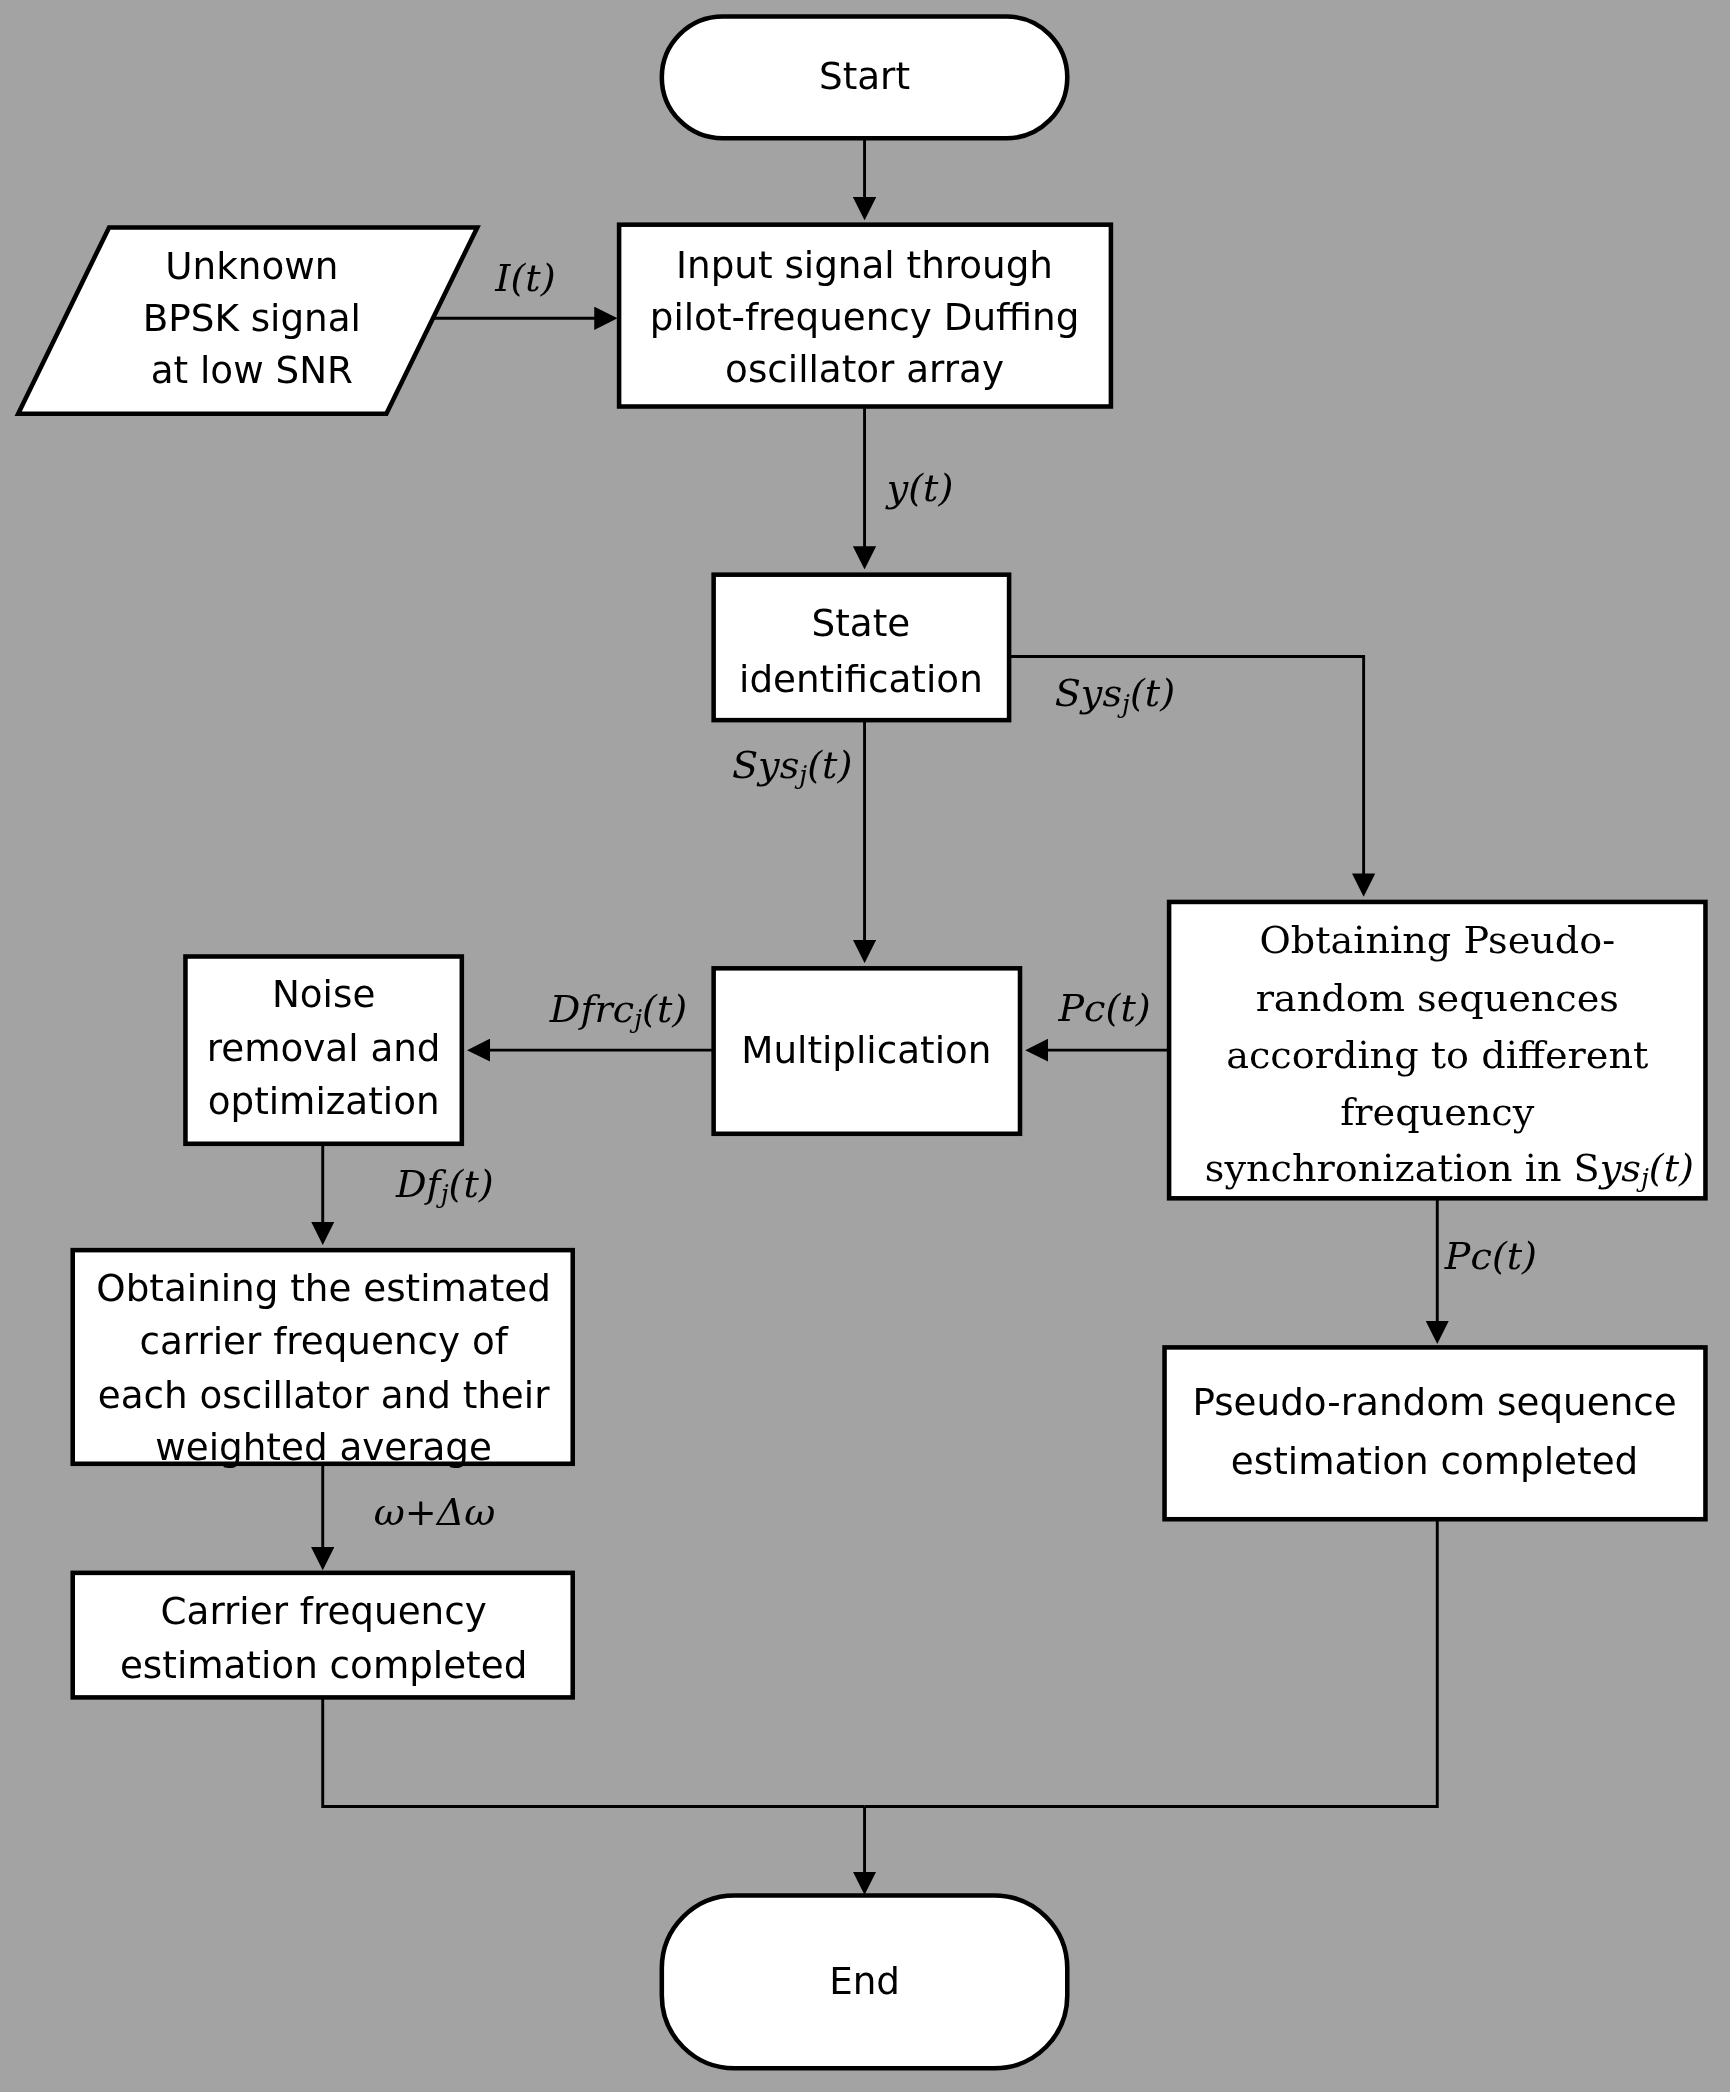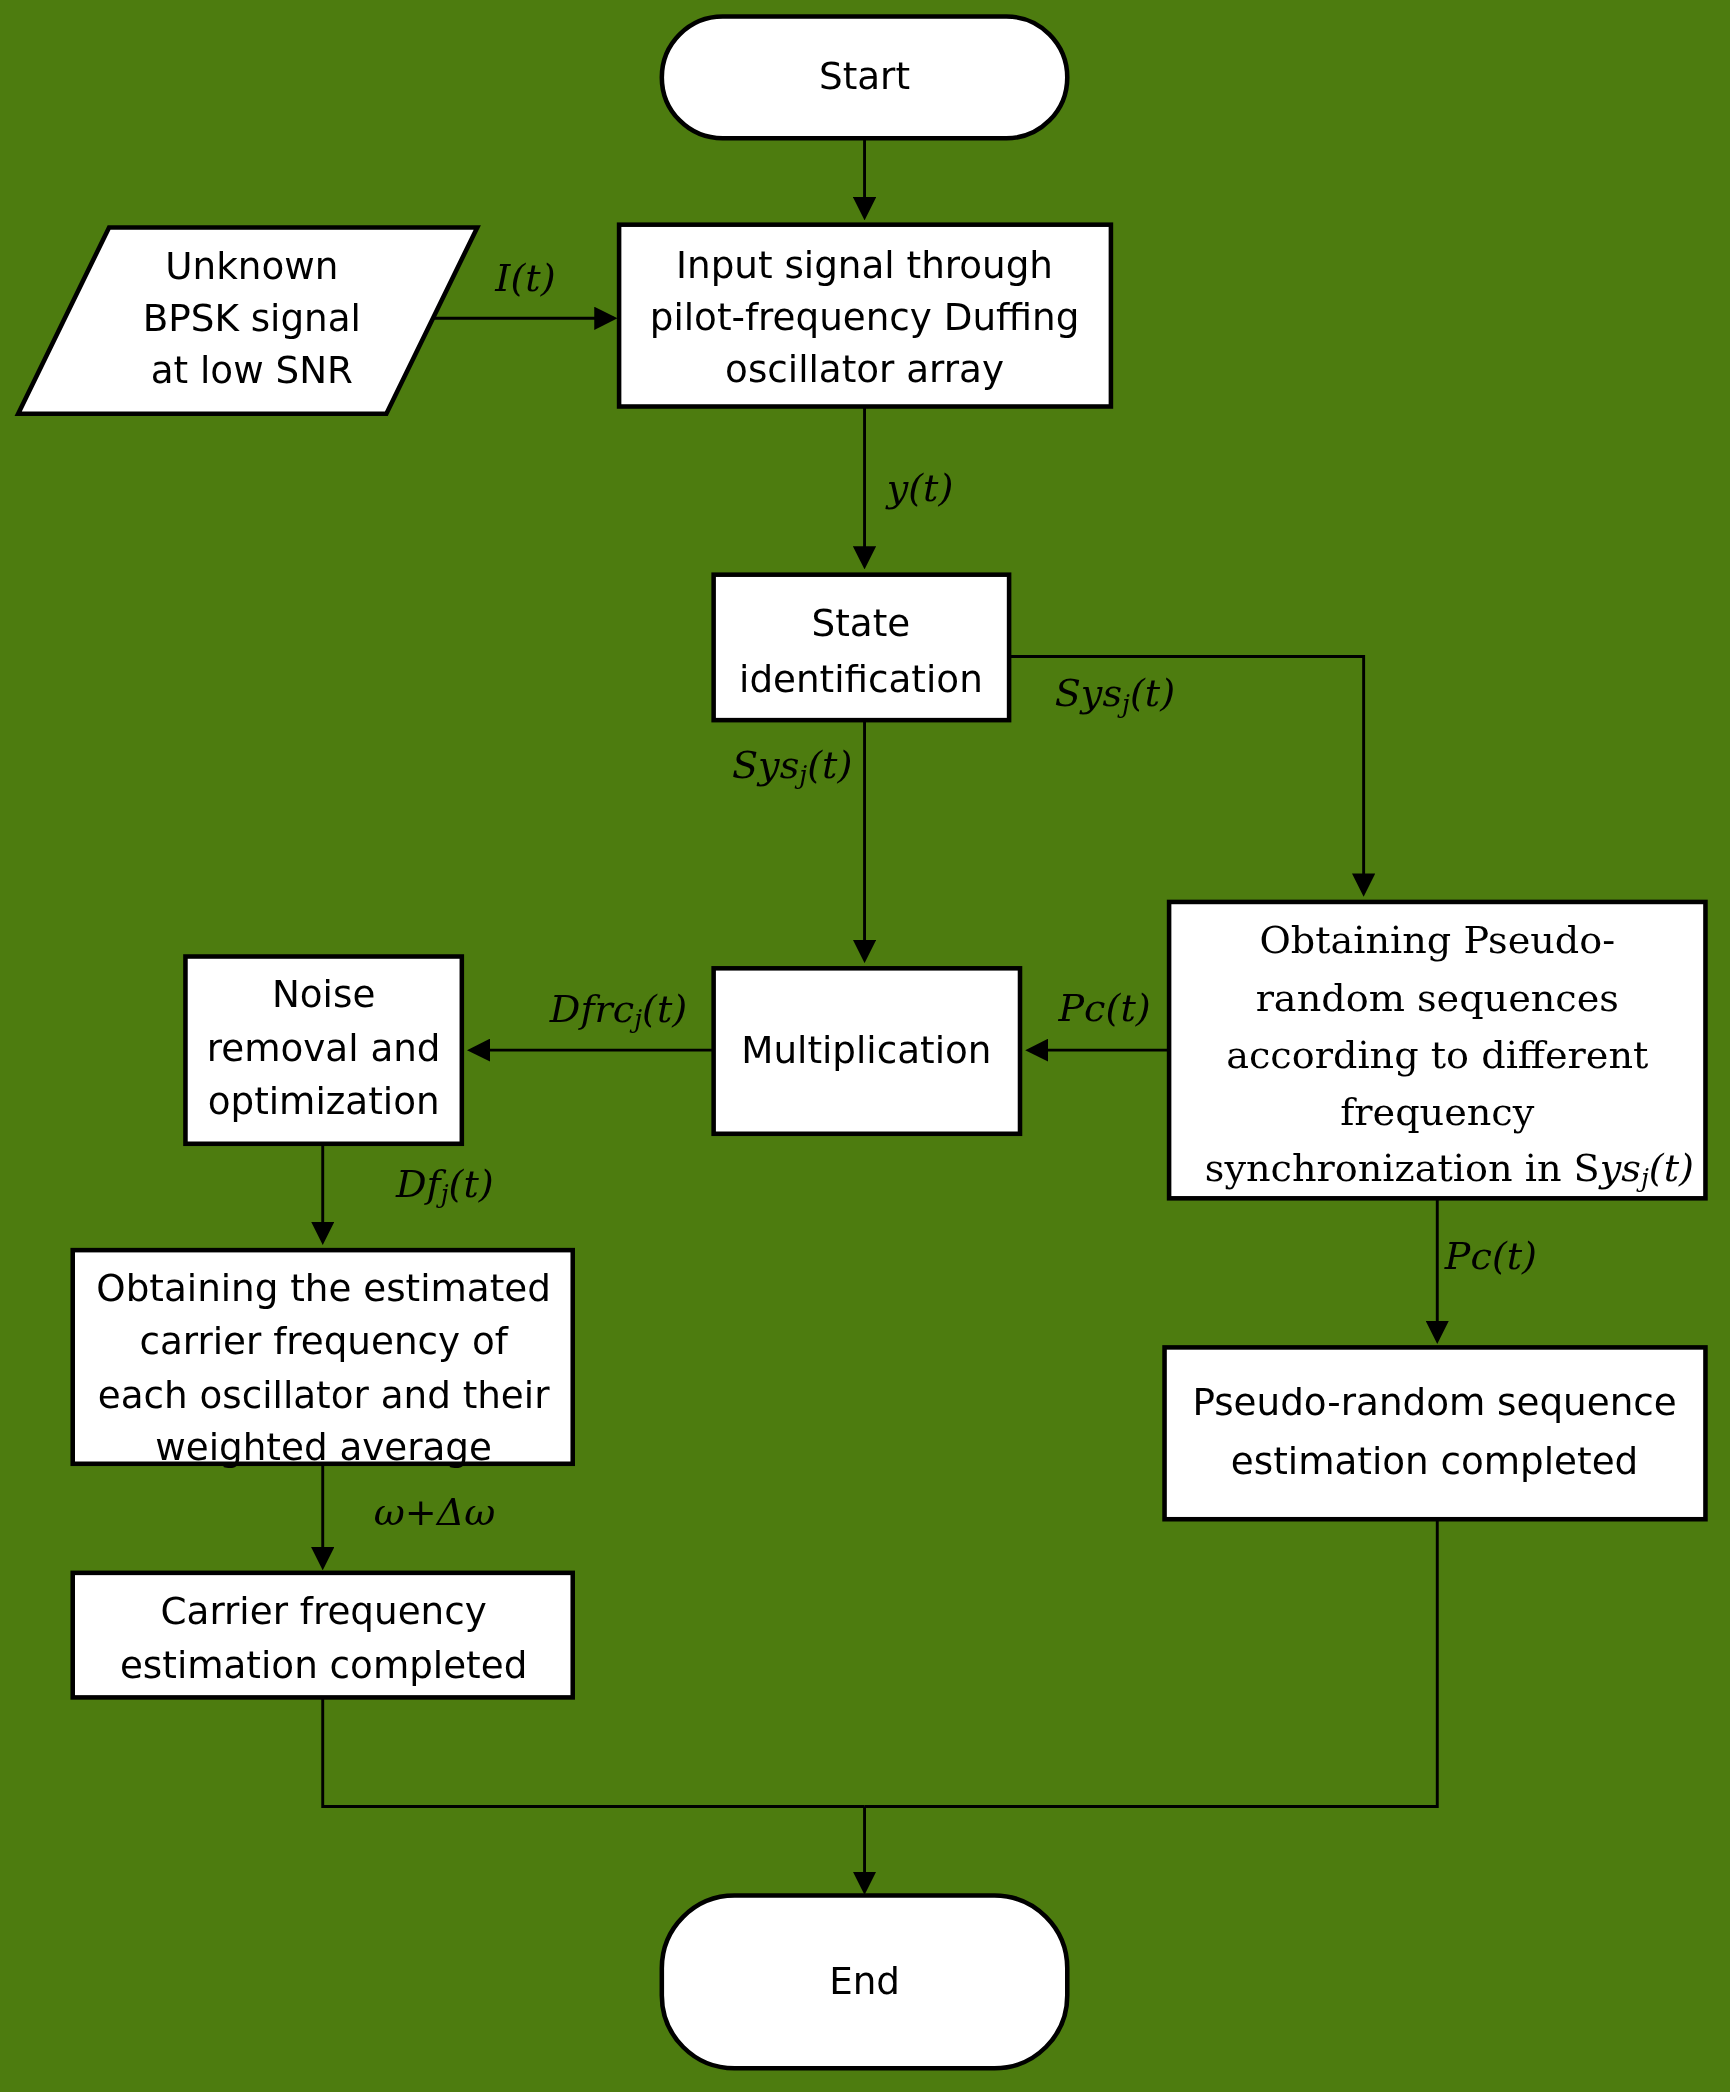--- a/index.html
+++ b/index.html
@@ -4,21 +4,21 @@
 <style>
   html, body {
     margin: 0;
     padding: 0;
     background: #ffffff;
   }
   #diagram-root {
     position: relative;
     width: 1730px;
     height: 2093px;
-    background: #4d7c0f;
+    background: #a3a3a3;
     font-family: "DejaVu Sans", sans-serif;
   }
   svg.flow {
     display: block;
     width: 1730px;
     height: 2093px;
   }
   .node-shape {
     fill: #ffffff;
     stroke: #000000;

